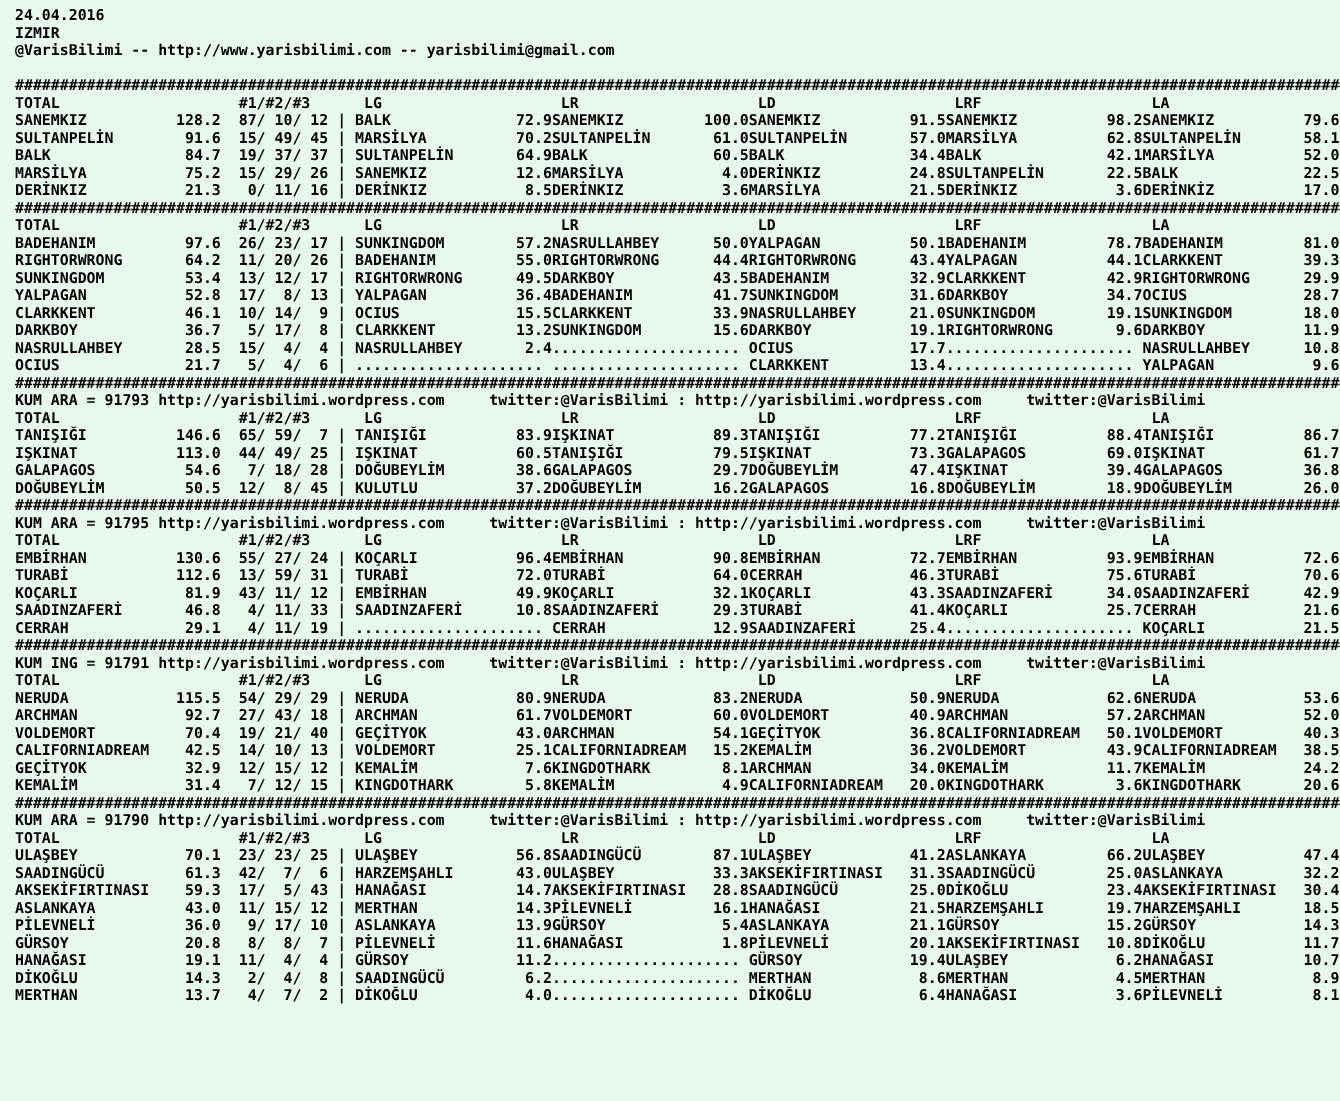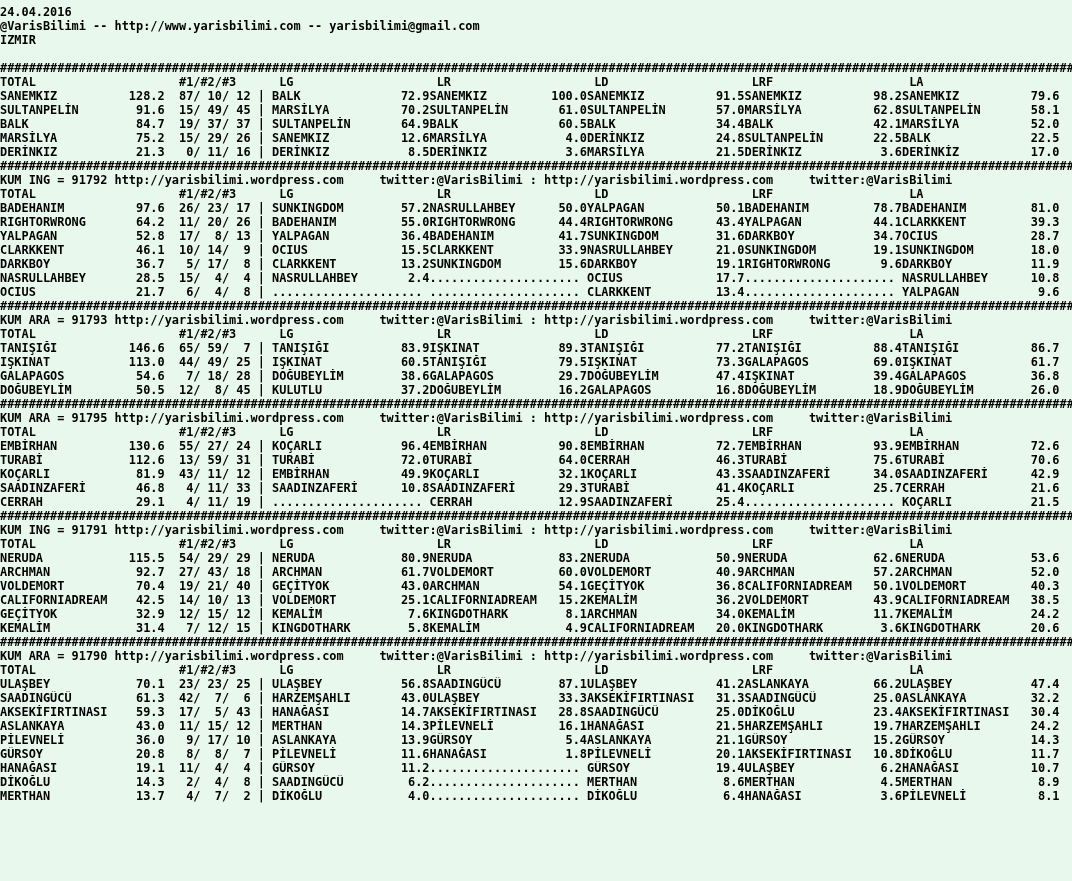--- a/index.html
+++ b/index.html
@@ -7,62 +7,62 @@
     padding: 0;
     background: #e9f8ec;
     width: 1072px;
     height: 881px;
     overflow: hidden;
   }
   #report {
     box-sizing: border-box;
     width: 1072px;
     height: 881px;
-    padding: 5px 0 0 0;
+    padding: 5px 0 0 12px;
     font-family: "DejaVu Sans Mono", "Liberation Mono", monospace;
     font-weight: 700;
     font-size: 11.9px;
     line-height: 14px;
     color: #000000;
   }
   .line {
     white-space: pre;
     height: 14px;
     overflow: hidden;
   }
 </style>
 </head>
 <body>
 
 <div id="report">
   <div class="line">24.04.2016</div>
+  <div class="line">IZMIR</div>
   <div class="line">@VarisBilimi -- http://www.yarisbilimi.com -- yarisbilimi@gmail.com</div>
-  <div class="line">IZMIR</div>
   <div class="line"></div>
   <div id="sections">
       <div>
         <div class="line">######################################################################################################################################################</div>
         <div class="line">TOTAL                    #1/#2/#3      LG                    LR                    LD                    LRF                   LA                   </div>
         <div class="line">SANEMKIZ          128.2  87/ 10/ 12 | BALK              72.9SANEMKIZ         100.0SANEMKIZ          91.5SANEMKIZ          98.2SANEMKIZ          79.6</div>
         <div class="line">SULTANPELİN        91.6  15/ 49/ 45 | MARSİLYA          70.2SULTANPELİN       61.0SULTANPELİN       57.0MARSİLYA          62.8SULTANPELİN       58.1</div>
         <div class="line">BALK               84.7  19/ 37/ 37 | SULTANPELİN       64.9BALK              60.5BALK              34.4BALK              42.1MARSİLYA          52.0</div>
         <div class="line">MARSİLYA           75.2  15/ 29/ 26 | SANEMKIZ          12.6MARSİLYA           4.0DERİNKIZ          24.8SULTANPELİN       22.5BALK              22.5</div>
         <div class="line">DERİNKIZ           21.3   0/ 11/ 16 | DERİNKIZ           8.5DERİNKIZ           3.6MARSİLYA          21.5DERİNKIZ           3.6DERİNKİZ          17.0</div>
       </div>
       <div>
         <div class="line">######################################################################################################################################################</div>
-        <div class="line">KUM ING = 91792 http://yarisbilimi.wordpress.com     twitter:@VarisBilimi : http://yarisbilimi.wordpress.com     twitter:@VarisBilimi</div>
         <div class="line">TOTAL                    #1/#2/#3      LG                    LR                    LD                    LRF                   LA                   </div>
         <div class="line">BADEHANIM          97.6  26/ 23/ 17 | SUNKINGDOM        57.2NASRULLAHBEY      50.0YALPAGAN          50.1BADEHANIM         78.7BADEHANIM         81.0</div>
         <div class="line">RIGHTORWRONG       64.2  11/ 20/ 26 | BADEHANIM         55.0RIGHTORWRONG      44.4RIGHTORWRONG      43.4YALPAGAN          44.1CLARKKENT         39.3</div>
+        <div class="line">SUNKINGDOM         53.4  13/ 12/ 17 | RIGHTORWRONG      49.5DARKBOY           43.5BADEHANIM         32.9CLARKKENT         42.9RIGHTORWRONG      29.9</div>
         <div class="line">YALPAGAN           52.8  17/  8/ 13 | YALPAGAN          36.4BADEHANIM         41.7SUNKINGDOM        31.6DARKBOY           34.7OCIUS             28.7</div>
         <div class="line">CLARKKENT          46.1  10/ 14/  9 | OCIUS             15.5CLARKKENT         33.9NASRULLAHBEY      21.0SUNKINGDOM        19.1SUNKINGDOM        18.0</div>
         <div class="line">DARKBOY            36.7   5/ 17/  8 | CLARKKENT         13.2SUNKINGDOM        15.6DARKBOY           19.1RIGHTORWRONG       9.6DARKBOY           11.9</div>
         <div class="line">NASRULLAHBEY       28.5  15/  4/  4 | NASRULLAHBEY       2.4..................... OCIUS             17.7..................... NASRULLAHBEY      10.8</div>
-        <div class="line">OCIUS              21.7   6/  4/  8 | ..................... ..................... CLARKKENT         13.4..................... YALPAGAN           9.6</div>
+        <div class="line">OCIUS              21.7   5/  4/  6 | ..................... ..................... CLARKKENT         13.4..................... YALPAGAN           9.6</div>
       </div>
       <div>
         <div class="line">######################################################################################################################################################</div>
         <div class="line">KUM ARA = 91793 http://yarisbilimi.wordpress.com     twitter:@VarisBilimi : http://yarisbilimi.wordpress.com     twitter:@VarisBilimi</div>
         <div class="line">TOTAL                    #1/#2/#3      LG                    LR                    LD                    LRF                   LA                   </div>
         <div class="line">TANIŞIĞI          146.6  65/ 59/  7 | TANIŞIĞI          83.9IŞKINAT           89.3TANIŞIĞI          77.2TANIŞIĞI          88.4TANIŞIĞI          86.7</div>
         <div class="line">IŞKINAT           113.0  44/ 49/ 25 | IŞKINAT           60.5TANIŞIĞI          79.5IŞKINAT           73.3GALAPAGOS         69.0IŞKINAT           61.7</div>
         <div class="line">GALAPAGOS          54.6   7/ 18/ 28 | DOĞUBEYLİM        38.6GALAPAGOS         29.7DOĞUBEYLİM        47.4IŞKINAT           39.4GALAPAGOS         36.8</div>
         <div class="line">DOĞUBEYLİM         50.5  12/  8/ 45 | KULUTLU           37.2DOĞUBEYLİM        16.2GALAPAGOS         16.8DOĞUBEYLİM        18.9DOĞUBEYLİM        26.0</div>
       </div>
@@ -87,21 +87,21 @@
         <div class="line">GEÇİTYOK           32.9  12/ 15/ 12 | KEMALİM            7.6KINGDOTHARK        8.1ARCHMAN           34.0KEMALİM           11.7KEMALİM           24.2</div>
         <div class="line">KEMALİM            31.4   7/ 12/ 15 | KINGDOTHARK        5.8KEMALİM            4.9CALIFORNIADREAM   20.0KINGDOTHARK        3.6KINGDOTHARK       20.6</div>
       </div>
       <div>
         <div class="line">######################################################################################################################################################</div>
         <div class="line">KUM ARA = 91790 http://yarisbilimi.wordpress.com     twitter:@VarisBilimi : http://yarisbilimi.wordpress.com     twitter:@VarisBilimi</div>
         <div class="line">TOTAL                    #1/#2/#3      LG                    LR                    LD                    LRF                   LA                   </div>
         <div class="line">ULAŞBEY            70.1  23/ 23/ 25 | ULAŞBEY           56.8SAADINGÜCÜ        87.1ULAŞBEY           41.2ASLANKAYA         66.2ULAŞBEY           47.4</div>
         <div class="line">SAADINGÜCÜ         61.3  42/  7/  6 | HARZEMŞAHLI       43.0ULAŞBEY           33.3AKSEKİFIRTINASI   31.3SAADINGÜCÜ        25.0ASLANKAYA         32.2</div>
         <div class="line">AKSEKİFIRTINASI    59.3  17/  5/ 43 | HANAĞASI          14.7AKSEKİFIRTINASI   28.8SAADINGÜCÜ        25.0DİKOĞLU           23.4AKSEKİFIRTINASI   30.4</div>
-        <div class="line">ASLANKAYA          43.0  11/ 15/ 12 | MERTHAN           14.3PİLEVNELİ         16.1HANAĞASI          21.5HARZEMŞAHLI       19.7HARZEMŞAHLI       24.2</div>
+        <div class="line">ASLANKAYA          43.0  11/ 15/ 12 | MERTHAN           14.3PİLEVNELİ         16.1HANAĞASI          21.5HARZEMŞAHLI       19.7HARZEMŞAHLI       18.5</div>
         <div class="line">PİLEVNELİ          36.0   9/ 17/ 10 | ASLANKAYA         13.9GÜRSOY             5.4ASLANKAYA         21.1GÜRSOY            15.2GÜRSOY            14.3</div>
         <div class="line">GÜRSOY             20.8   8/  8/  7 | PİLEVNELİ         11.6HANAĞASI           1.8PİLEVNELİ         20.1AKSEKİFIRTINASI   10.8DİKOĞLU           11.7</div>
         <div class="line">HANAĞASI           19.1  11/  4/  4 | GÜRSOY            11.2..................... GÜRSOY            19.4ULAŞBEY            6.2HANAĞASI          10.7</div>
         <div class="line">DİKOĞLU            14.3   2/  4/  8 | SAADINGÜCÜ         6.2..................... MERTHAN            8.6MERTHAN            4.5MERTHAN            8.9</div>
         <div class="line">MERTHAN            13.7   4/  7/  2 | DİKOĞLU            4.0..................... DİKOĞLU            6.4HANAĞASI           3.6PİLEVNELİ          8.1</div>
       </div>
     </div>
 </div>
 
 </body></html>

